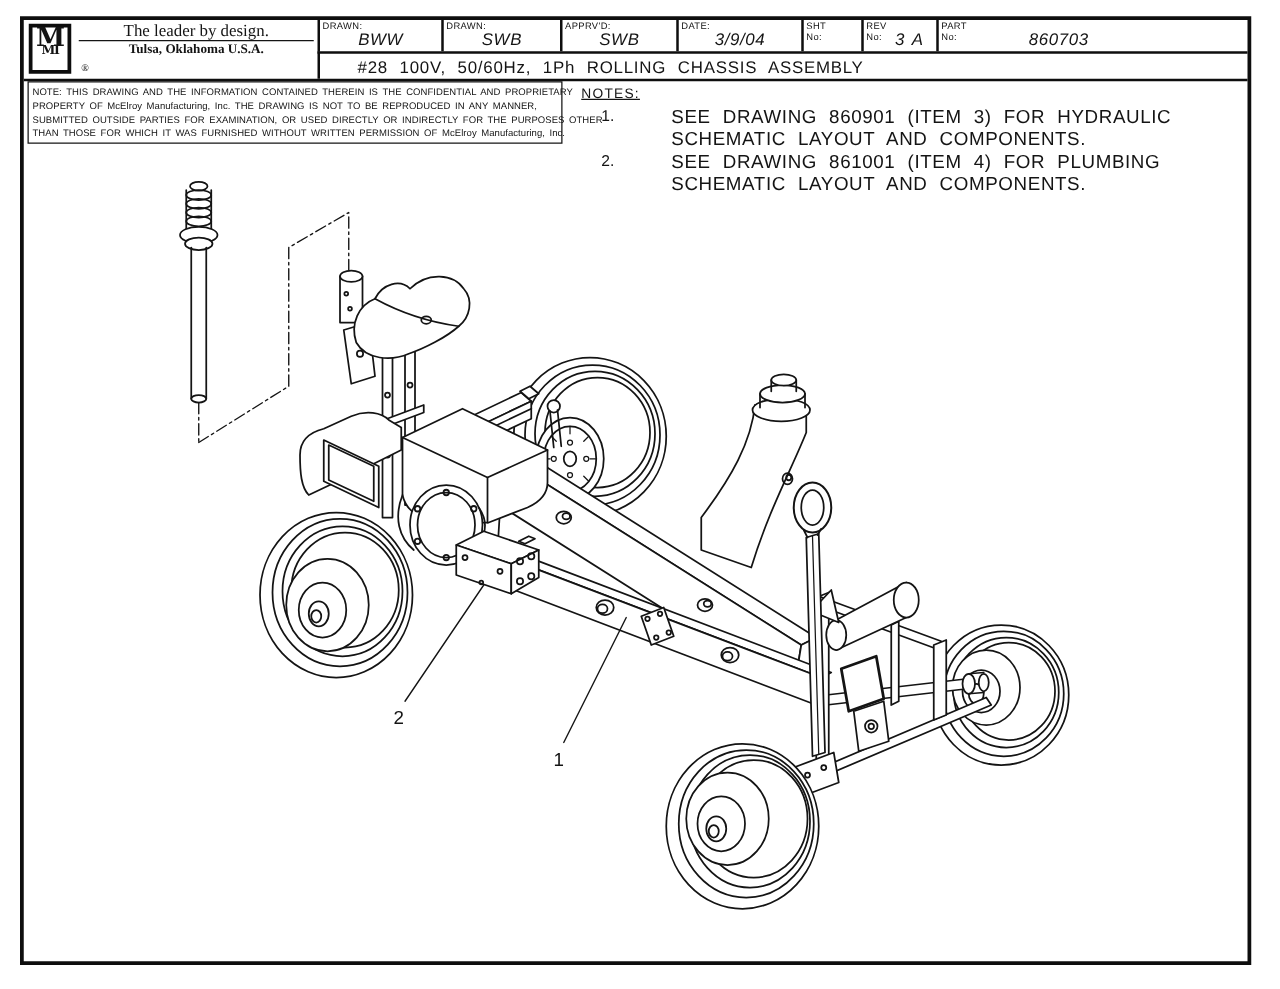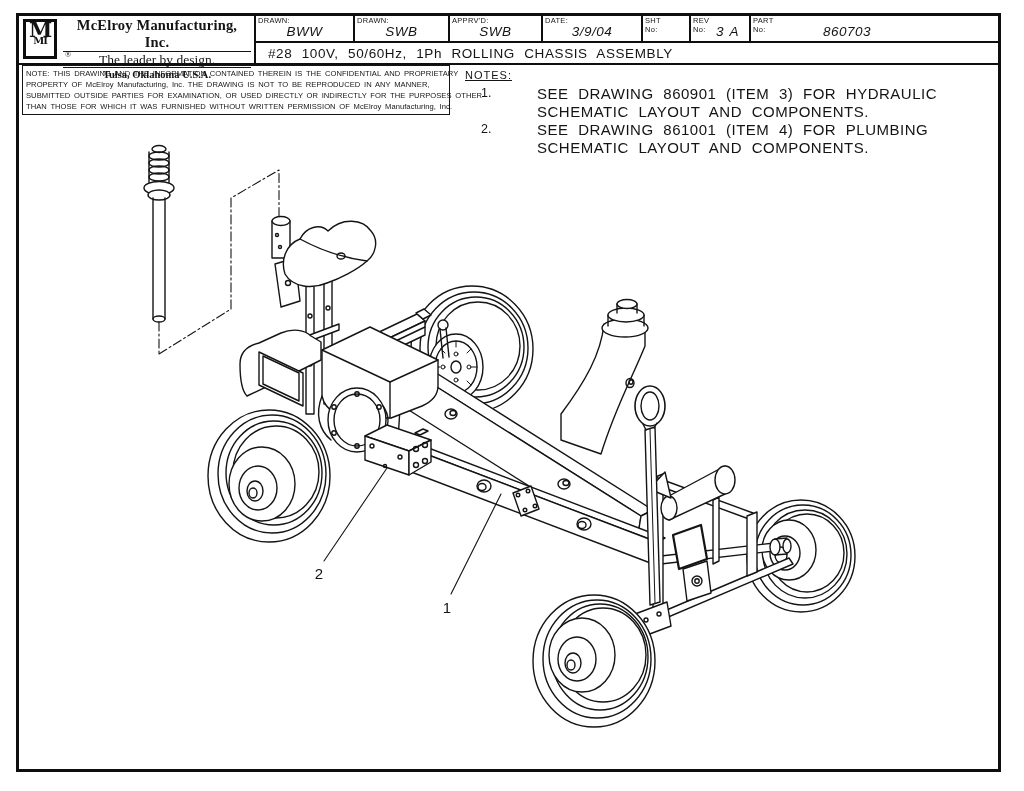--- a/index.html
+++ b/index.html
@@ -15,21 +15,21 @@
   .logo-box{position:absolute;left:4px;top:3px;width:34px;height:40px;border:3px solid #0d0d0d;box-sizing:border-box;
     font-family:"DejaVu Serif",serif;font-weight:bold;text-align:center;line-height:1;}
   .logo-m{font-size:21px;letter-spacing:-1px;margin-top:-3px;}
   .logo-mi{font-size:10px;letter-spacing:-1px;margin-top:-4px;}
   .company-text{position:absolute;left:44px;top:1px;width:188px;text-align:center;font-family:"Liberation Serif",serif;}
   .co-name{font-size:14.5px;font-weight:bold;letter-spacing:.2px;border-bottom:1.5px solid #141414;padding-bottom:0px;}
   .co-tag{font-size:13.5px;border-bottom:1.5px solid #141414;line-height:15px;}
   .co-loc{font-size:10.5px;font-weight:bold;line-height:13px;}
   .reg-mark{position:absolute;left:46px;top:34px;font-size:8px;font-family:"Liberation Serif",serif;}
   .desc-cell{position:absolute;left:235px;top:25px;width:744px;height:22px;box-sizing:border-box;border-left:2px solid #0e0e0e;border-top:2px solid #0e0e0e;}
-  .desc-text{font-size:13.5px;letter-spacing:.6px;word-spacing:5px;padding:3px 0 0 12px;white-space:nowrap;}
+  .desc-text{font-size:13.5px;letter-spacing:.6px;word-spacing:5px;padding:3px 0 0 30px;white-space:nowrap;}
   
   .conf-box{position:absolute;left:3px;top:49px;width:428px;height:50px;border:1.5px solid #141414;box-sizing:border-box;padding:2px 3px;}
   .conf-line{font-size:7.6px;line-height:11px;white-space:nowrap;letter-spacing:.05px;word-spacing:1.5px;}
   
   .notes{position:absolute;left:446px;top:53px;width:480px;}
   .notes-heading{font-size:11px;letter-spacing:1px;text-decoration:underline;margin-bottom:4px;}
   .note-item{display:flex;margin-left:16px;margin-bottom:1px;}
   .note-num{width:20px;flex:none;font-size:12.5px;line-height:17.5px;}
   .note-text{width:428px;font-size:15px;line-height:17.5px;letter-spacing:.5px;word-spacing:5px;margin-left:36px;}
   svg text{font-family:"Liberation Sans",sans-serif;}
@@ -41,21 +41,20 @@
 
   <div class="titleblock">
 
     <div class="tb-cell company">
       <div class="logo-box">
         <div class="logo-m">M</div>
         <div class="logo-mi">MI</div>
       </div>
       <span class="reg-mark">®</span>
       <div class="company-text">
-        <div class="co-name">McElroy Manufacturing, Inc.</div>
         <div class="co-tag">The leader by design.</div>
         <div class="co-loc">Tulsa, Oklahoma U.S.A.</div>
       </div>
     </div>
 
     <div class="tb-cell" style="left:235px;top:0;width:99px;height:25px;">
       <div class="tb-label">DRAWN:</div>
       <div class="tb-value">BWW</div>
     </div>
     <div class="tb-cell" style="left:334px;top:0;width:95px;height:25px;">

